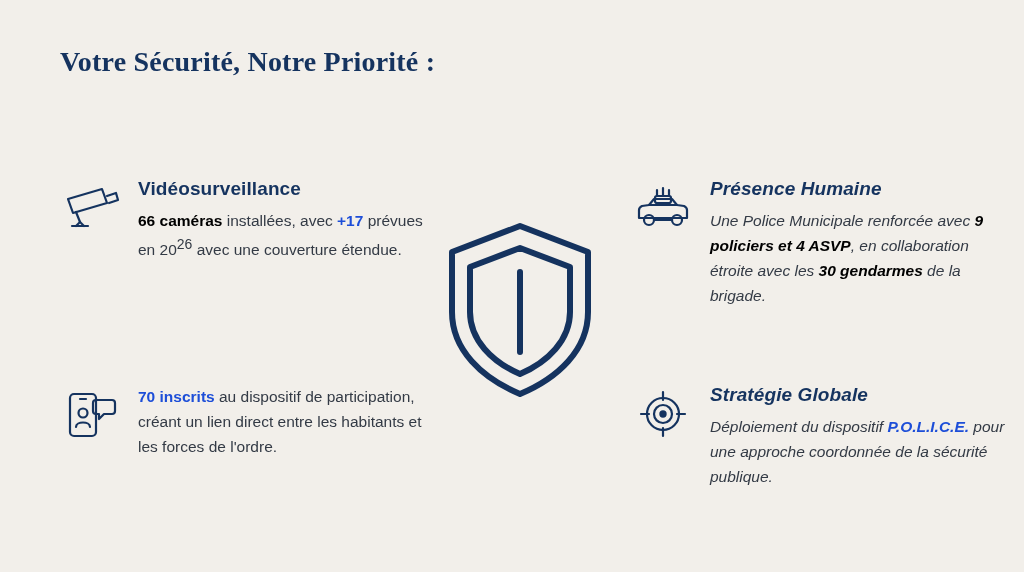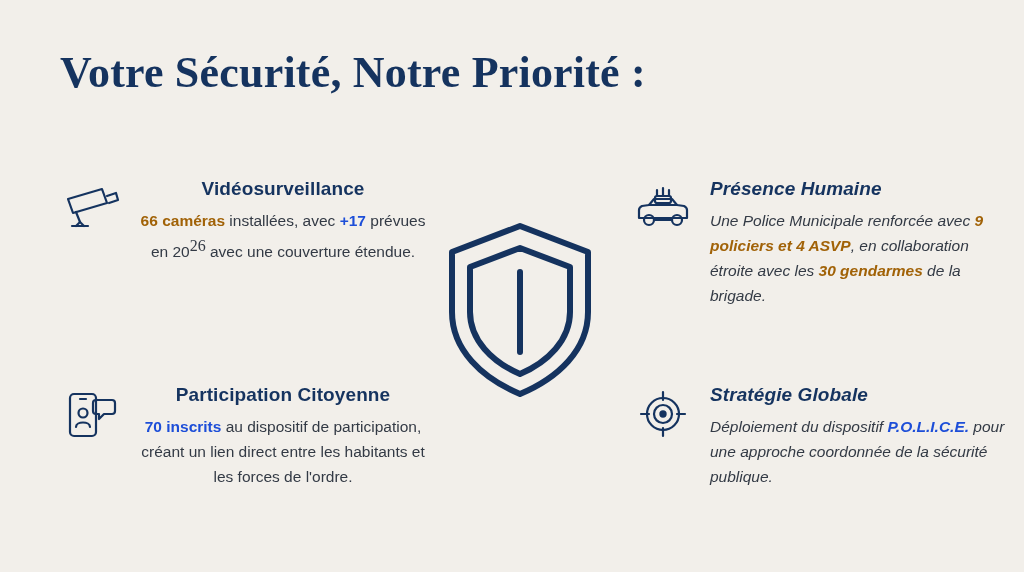--- a/index.html
+++ b/index.html
@@ -23,21 +23,21 @@
 
   
   .title {
     position: absolute;
     left: 60px;
     top: 44px;
     width: 740px;
     color: #15335f;
     font-family: "Liberation Serif", serif;
     font-weight: bold;
-    font-size: 44px;
+    font-size: 28px;
     line-height: 1.32;
     letter-spacing: 0.2px;
   }
   .title .line {
     display: block;
     white-space: nowrap;
   }
 
   
   .col {
@@ -71,44 +71,43 @@
     font-weight: bold;
     color: #15335f;
     letter-spacing: 0.1px;
   }
   .item p {
     margin: 0;
     font-size: 15.5px;
     line-height: 1.62;
     color: #333a45;
   }
-  .b    { font-weight: bold; color: #a16207; }
+  .b    { font-weight: bold; color: #000000; }
   .gold { font-weight: bold; color: #1d4ed8; }
 
   .sup {
-    font-size: 16px;
+    font-size: 14px;
     vertical-align: super;
     color: #333a45;
-    font-family: Liberation Serif, serif;
   }
 
   
   .center-shield {
     position: absolute;
     left: 440px;
     top: 220px;
     width: 160px;
     height: 180px;
   }
 
   
   .col-right .item p,
   .col-right .item h3 { width: 300px; }
   .col-left .item p,
-  .col-left .item h3  { width: 290px; text-align: center; }
+  .col-left .item h3  { width: 290px; }
 </style>
 </head>
 <body>
 
 <div class="slide">
 
   <div class="title">
     <span class="line">Votre Sécurité, Notre Priorité :</span>
   </div>
 
@@ -155,21 +154,20 @@
     <div class="item">
       <span class="icon">
         <svg width="54" height="48" viewBox="0 0 54 48" fill="none" stroke="#15335f" stroke-width="2.2" stroke-linecap="round" stroke-linejoin="round">
           <rect x="6" y="4" width="26" height="42" rx="4"></rect>
           <path d="M16 9 L22 9"></path>
           <circle cx="19" cy="23" r="4.5"></circle>
           <path d="M12 37 C12 31 26 31 26 37"></path>
           <path d="M34 10 L50 10 C52 10 53 11 53 13 L53 21 C53 23 52 24 50 24 L42 24 L37 29 L37 24 L34 24 C32 24 31 23 31 21 L31 13 C31 11 32 10 34 10 Z" transform="translate(-2,0)"></path>
         </svg>
       </span>
-      <h3>Participation Citoyenne</h3>
       <p>
         <span class="gold">70 inscrits</span><span> au dispositif de participation, créant un lien direct entre les habitants et les forces de l'ordre.</span>
       </p>
     </div>
   </div>
 
   <div class="col col-right row-bottom">
     <div class="item">
       <span class="icon">
         <svg width="52" height="52" viewBox="0 0 52 52" fill="none" stroke="#15335f" stroke-width="2.2" stroke-linecap="round" stroke-linejoin="round">

